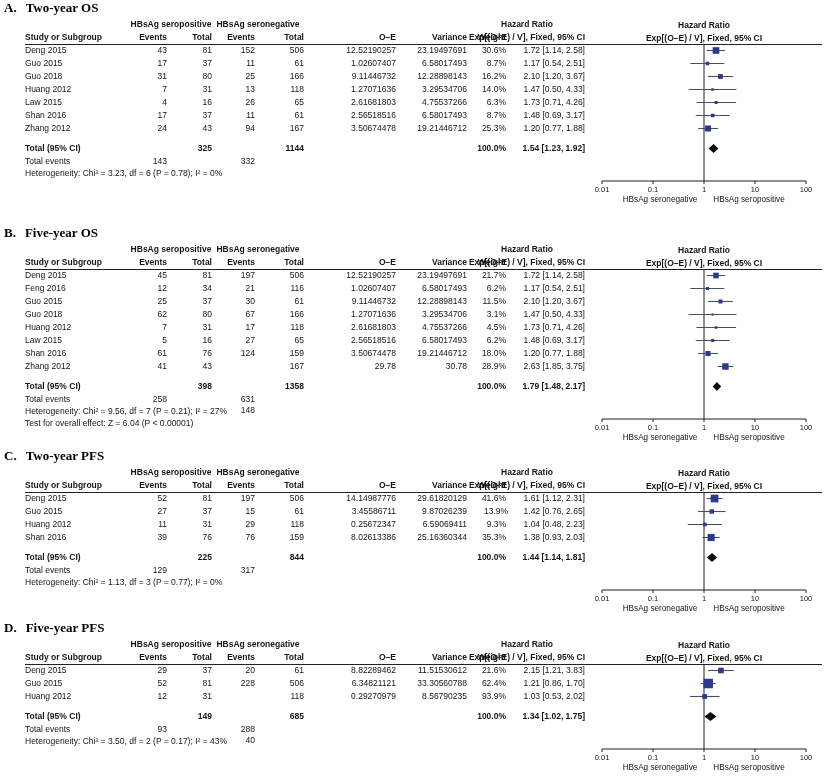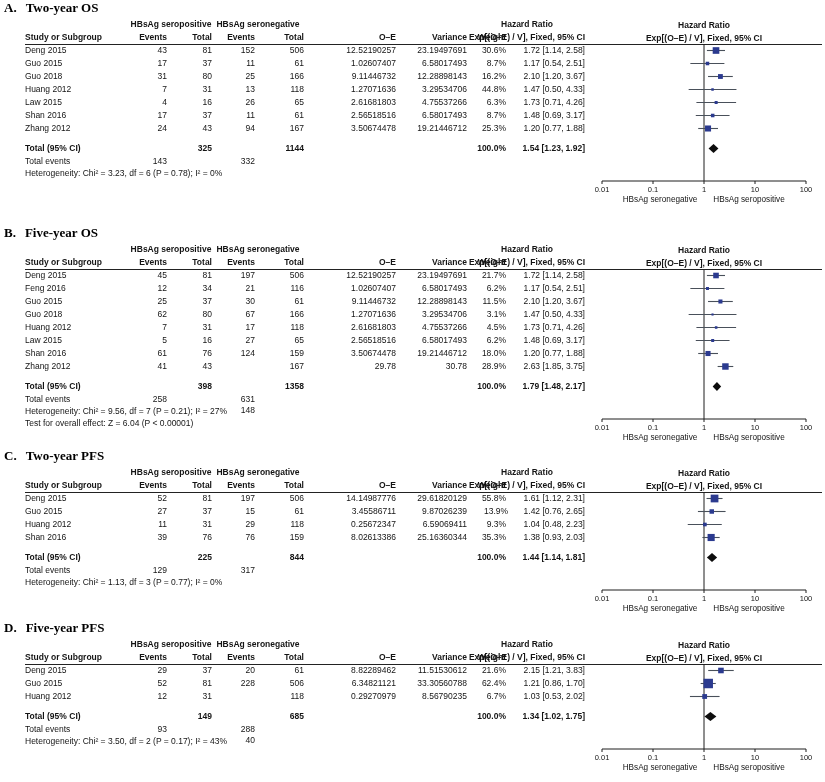--- a/index.html
+++ b/index.html
@@ -73,21 +73,21 @@
         <div class="cell r" style="grid-area: 3 / 7;">12.28898143</div>
         <div class="cell r" style="grid-area: 3 / 8;">16.2%</div>
         <div class="cell r" style="grid-area: 3 / 9;">2.10 [1.20, 3.67]</div>
         <div class="cell" style="grid-area: 4 / 1;">Huang 2012</div>
         <div class="cell r" style="grid-area: 4 / 2;">7</div>
         <div class="cell r" style="grid-area: 4 / 3;">31</div>
         <div class="cell r" style="grid-area: 4 / 4;">13</div>
         <div class="cell r" style="grid-area: 4 / 5;">118</div>
         <div class="cell r" style="grid-area: 4 / 6;">1.27071636</div>
         <div class="cell r" style="grid-area: 4 / 7;">3.29534706</div>
-        <div class="cell r" style="grid-area: 4 / 8;">44.8%</div>
+        <div class="cell r" style="grid-area: 4 / 8;">14.0%</div>
         <div class="cell r" style="grid-area: 4 / 9;">1.47 [0.50, 4.33]</div>
         <div class="cell" style="grid-area: 5 / 1;">Law 2015</div>
         <div class="cell r" style="grid-area: 5 / 2;">4</div>
         <div class="cell r" style="grid-area: 5 / 3;">16</div>
         <div class="cell r" style="grid-area: 5 / 4;">26</div>
         <div class="cell r" style="grid-area: 5 / 5;">65</div>
         <div class="cell r" style="grid-area: 5 / 6;">2.61681803</div>
         <div class="cell r" style="grid-area: 5 / 7;">4.75537266</div>
         <div class="cell r" style="grid-area: 5 / 8;">6.3%</div>
         <div class="cell r" style="grid-area: 5 / 9;">1.73 [0.71, 4.26]</div>
@@ -312,21 +312,21 @@
       <div class="hr-abs" style="top: 31px;">Exp[(O–E) / V], Fixed, 95% CI</div>
       <div class="p-rule" style="top: 44px; border-top-color: rgb(34, 34, 34);"></div>
       <div class="body-grid" style="top: 44px; grid-template-rows: repeat(4, 13px) 7px 13px 12px 12px 12px;">
         <div class="cell" style="grid-area: 1 / 1;">Deng 2015</div>
         <div class="cell r" style="grid-area: 1 / 2;">52</div>
         <div class="cell r" style="grid-area: 1 / 3;">81</div>
         <div class="cell r" style="grid-area: 1 / 4;">197</div>
         <div class="cell r" style="grid-area: 1 / 5;">506</div>
         <div class="cell r" style="grid-area: 1 / 6;">14.14987776</div>
         <div class="cell r" style="grid-area: 1 / 7;">29.61820129</div>
-        <div class="cell r" style="grid-area: 1 / 8;">55.8%</div>
+        <div class="cell r" style="grid-area: 1 / 8;">41.6%</div>
         <div class="cell r" style="grid-area: 1 / 9;">1.61 [1.12, 2.31]</div>
         <div class="cell" style="grid-area: 2 / 1;">Guo 2015</div>
         <div class="cell r" style="grid-area: 2 / 2;">27</div>
         <div class="cell r" style="grid-area: 2 / 3;">37</div>
         <div class="cell r" style="grid-area: 2 / 4;">15</div>
         <div class="cell r" style="grid-area: 2 / 5;">61</div>
         <div class="cell r" style="grid-area: 2 / 6;">3.45586711</div>
         <div class="cell r" style="grid-area: 2 / 7;">9.87026239</div>
         <div class="cell r" style="grid-area: 2 / 8; padding-left: 17px;">13.9%</div>
         <div class="cell r" style="grid-area: 2 / 9;">1.42 [0.76, 2.65]</div>
@@ -424,21 +424,21 @@
         <div class="cell r" style="grid-area: 2 / 7;">33.30560788</div>
         <div class="cell r" style="grid-area: 2 / 8;">62.4%</div>
         <div class="cell r" style="grid-area: 2 / 9;">1.21 [0.86, 1.70]</div>
         <div class="cell" style="grid-area: 3 / 1;">Huang 2012</div>
         <div class="cell r" style="grid-area: 3 / 2;">12</div>
         <div class="cell r" style="grid-area: 3 / 3;">31</div>
         <div class="cell r" style="grid-area: 3 / 4; margin-top: 44px;">40</div>
         <div class="cell r" style="grid-area: 3 / 5;">118</div>
         <div class="cell r" style="grid-area: 3 / 6;">0.29270979</div>
         <div class="cell r" style="grid-area: 3 / 7;">8.56790235</div>
-        <div class="cell r" style="grid-area: 3 / 8;">6.7%</div>
+        <div class="cell r" style="grid-area: 3 / 8;">93.9%</div>
         <div class="cell r" style="grid-area: 3 / 9;">1.03 [0.53, 2.02]</div>
         <div class="cell b" style="grid-area: 5 / 1;">Total (95% CI)</div>
         <div class="cell r b" style="grid-area: 5 / 3;">149</div>
         <div class="cell r b" style="grid-area: 5 / 5;">685</div>
         <div class="cell r b" style="grid-area: 5 / 8;">100.0%</div>
         <div class="cell r b" style="grid-area: 5 / 9;">1.34 [1.02, 1.75]</div>
         <div class="cell" style="grid-area: 6 / 1;">Total events</div>
         <div class="cell r" style="grid-area: 6 / 2;">93</div>
         <div class="cell r" style="grid-area: 6 / 4;">288</div>
         <div class="foot" style="grid-row: 7;">Heterogeneity: Chi² = 3.50, df = 2 (P = 0.17); I² = 43%</div>

